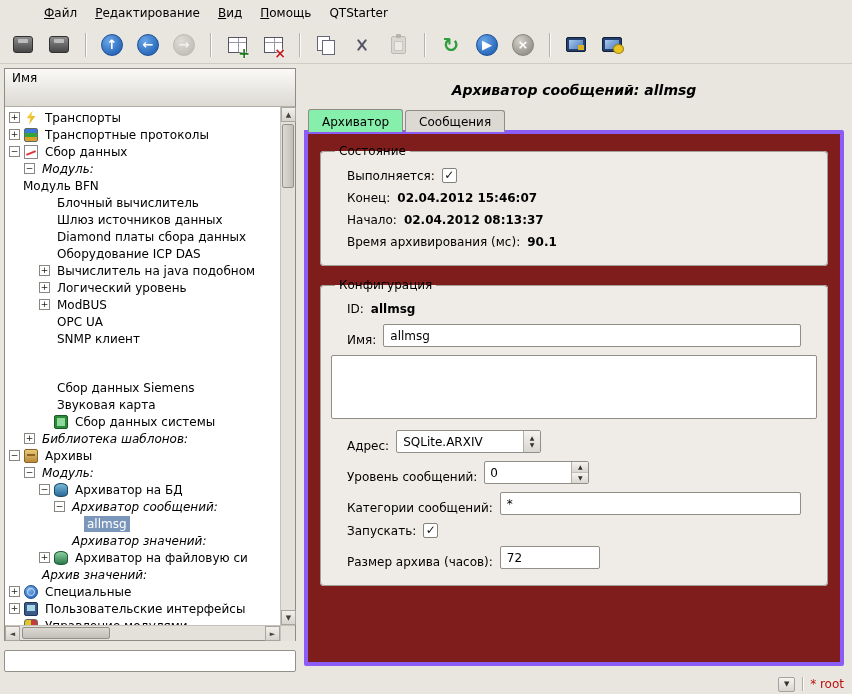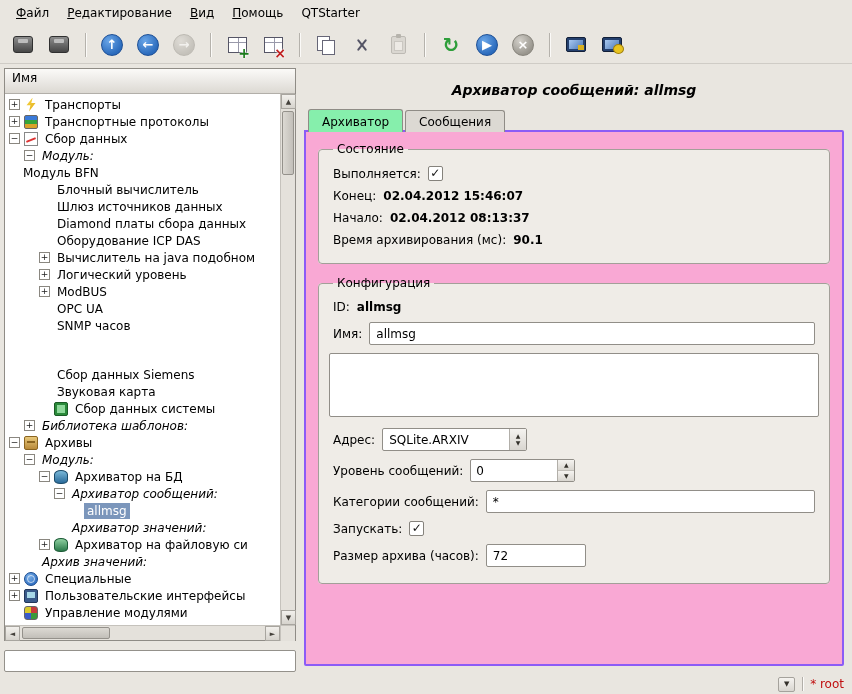--- a/index.html
+++ b/index.html
@@ -1,21 +1,21 @@
 <!DOCTYPE html>
 <html><head>
 <meta charset="utf-8">
 <style>
   * { margin:0; padding:0; box-sizing:border-box; }
   html,body { width:852px; height:694px; overflow:hidden; }
   body { font-family:"DejaVu Sans", sans-serif; font-size:12px; color:#000; background:#e9e6e0; }
   .window { width:852px; height:694px; display:flex; flex-direction:column; }
 
   
-  .menubar { height:26px; display:flex; align-items:center; padding:0 8px; gap:2px; }
+  .menubar { height:26px; display:flex; align-items:center; padding:0 8px; gap:2px;margin-left:28px; }
   .menu-item { padding:4px 8px; cursor:default; }
   .menu-item u { text-decoration:underline; }
 
   
   .toolbar { height:38px; display:flex; align-items:center; padding:2px 8px; gap:6px; border-bottom:1px solid #cfccc6; }
   .tb-btn { width:30px; height:30px; display:flex; align-items:center; justify-content:center; position:relative; border-radius:3px; }
   .tb-btn.disabled { opacity:.45; }
   .tb-sep { width:1px; height:24px; background:#b5b2ac; box-shadow:1px 0 0 #fbfaf8; margin:0 5px; }
   .ic { display:flex; align-items:center; justify-content:center; }
   .ic.disk { width:20px; height:17px; background:linear-gradient(#8d8d8d,#474747); border:1px solid #303030; border-radius:3px; position:relative; }
@@ -42,21 +42,21 @@
   .ic.mon1::before,.ic.mon2::before { content:""; position:absolute; inset:2px; background:linear-gradient(135deg,#a8c8f0,#4a78b8); }
   .ic.mon1::after { content:""; position:absolute; right:1px; bottom:1px; width:6px; height:5px; background:#d8b020; }
   .ic.mon2::after { content:""; position:absolute; right:-3px; bottom:-3px; width:9px; height:8px; background:#e8c420; border:1px solid #a08010; border-radius:50%; }
 
   
   .main { flex:1; display:flex; padding:4px 4px 2px 4px; gap:4px; min-height:0; }
 
   
   .left-panel { width:292px; display:flex; flex-direction:column; min-height:0; }
   .tree-widget { flex:1; display:flex; flex-direction:column; border:1px solid #8f8c86; background:#fff; min-height:0; }
-  .tree-head { height:25px; line-height:19px; padding-left:7px; background:linear-gradient(#fbfaf8,#dcd9d3); border-bottom:1px solid #b2afa9; }
+  .tree-head { height:38px; line-height:19px; padding-left:7px; background:linear-gradient(#fbfaf8,#dcd9d3); border-bottom:1px solid #b2afa9; }
   .tree-scroll { flex:1; display:flex; min-height:0; }
   .tree { flex:1; overflow:hidden; padding-top:2px; }
   .trow { display:flex; align-items:center; height:17px; white-space:nowrap; cursor:default; }
   .texp { width:11px; height:11px; flex:0 0 auto; border:1px solid #8a8780; background:#fff; font-size:9px; line-height:9px; text-align:center; color:#222; margin-right:4px; }
   .texp-sp { width:15px; flex:0 0 auto; }
   .tlabel { padding:1px 3px; }
   .trow.italic .tlabel { font-style:italic; }
   .trow.sel .tlabel { background:#7b96bb; color:#fff; }
   .ti { width:14px; height:14px; margin-right:4px; flex:0 0 auto; position:relative; }
   .ti-bolt { background:linear-gradient(135deg,#ffe14d,#d9a010); clip-path:polygon(62% 0,18% 56%,46% 56%,36% 100%,82% 40%,52% 40%); }
@@ -87,25 +87,25 @@
   .corner { width:15px; height:15px; flex:0 0 auto; background:#e4e1db; border-left:1px solid #c5c2bc; }
 
   .cmd-input { margin-top:9px; height:22px; width:100%; border:1px solid #94918b; border-radius:2px; background:#fff; padding:0 5px; font:inherit; }
 
   
   .right-panel { flex:1; display:flex; flex-direction:column; padding:2px 4px 6px 4px; min-width:0; }
   .page-title { text-align:center; font-weight:bold; font-style:italic; font-size:14px; margin:12px 0 10px; }
   .tabs { display:flex; padding-left:4px; position:relative; z-index:2; }
   .tab { padding:4px 13px 3px; background:#dcd9d3; border:1px solid #8f8c86; border-bottom:none; border-radius:3px 3px 0 0; margin-right:2px; position:relative; top:2px; cursor:default; }
   .tab.active { background:#86efac; top:1px; padding-top:5px; margin-bottom:-1px; }
-  .pane { flex:1; border:2px solid #8b5cf6; background:#f9a8d4; padding:10px 12px; border-radius:0 2px 2px 2px; min-height:0; }
+  .pane { flex:1; border:4px solid #8b5cf6; background:#7f1d1d; padding:10px 12px; border-radius:0 2px 2px 2px; min-height:0; }
 
   fieldset { border:1px solid #a39f99; border-radius:4px; padding:2px 10px 8px; margin-bottom:12px; background:#efece7; }
   legend { padding:0 4px; margin-left:4px; }
-  .frow { display:flex; align-items:center; margin:8px 4px; gap:7px; }
+  .frow { display:flex; align-items:flex-end; margin:8px 16px; gap:7px; }
   .bval { font-weight:bold; }
 
   .checkbox { width:15px; height:15px; background:#fff; border:1px solid #85827c; border-radius:2px; font-size:12px; line-height:13px; text-align:center; font-weight:bold; color:#111; flex:0 0 auto; }
   .combo { display:inline-flex; align-items:stretch; height:23px; background:#fff; border:1px solid #918e88; border-radius:2px; }
   .combo .val { flex:1; display:flex; align-items:center; padding:0 6px; }
   .combo-btn { width:17px; display:flex; flex-direction:column; align-items:center; justify-content:center; gap:1px; border-left:1px solid #b2afa9; background:linear-gradient(#f5f3f0,#d9d6d0); font-size:6px; line-height:6px; color:#33302a; }
   .spin { display:inline-flex; align-items:stretch; width:105px; height:23px; background:#fff; border:1px solid #918e88; border-radius:2px; }
   .spin input { flex:1; min-width:0; border:none; outline:none; background:transparent; font:inherit; padding:0 5px; }
   .spin-btns { display:flex; flex-direction:column; width:17px; border-left:1px solid #b2afa9; }
   .sbtn { flex:1; display:flex; align-items:center; justify-content:center; font-size:6px; line-height:6px; color:#33302a; background:linear-gradient(#f5f3f0,#d9d6d0); }
@@ -245,21 +245,21 @@
               <div class="trow" style="padding-left: 34px;">
                 <span class="texp">+</span>
                 <span class="tlabel">ModBUS</span>
               </div>
               <div class="trow" style="padding-left: 34px;">
                 <span class="texp-sp"></span>
                 <span class="tlabel">OPC UA</span>
               </div>
               <div class="trow" style="padding-left: 34px;">
                 <span class="texp-sp"></span>
-                <span class="tlabel">SNMP часов</span>
+                <span class="tlabel">SNMP клиент</span>
               </div>
               <div class="trow" style="padding-left: 34px; margin-top: 32px;">
                 <span class="texp-sp"></span>
                 <span class="tlabel">Сбор данных Siemens</span>
               </div>
               <div class="trow" style="padding-left: 34px;">
                 <span class="texp-sp"></span>
                 <span class="tlabel">Звуковая карта</span>
               </div>
               <div class="trow" style="padding-left: 34px;">

